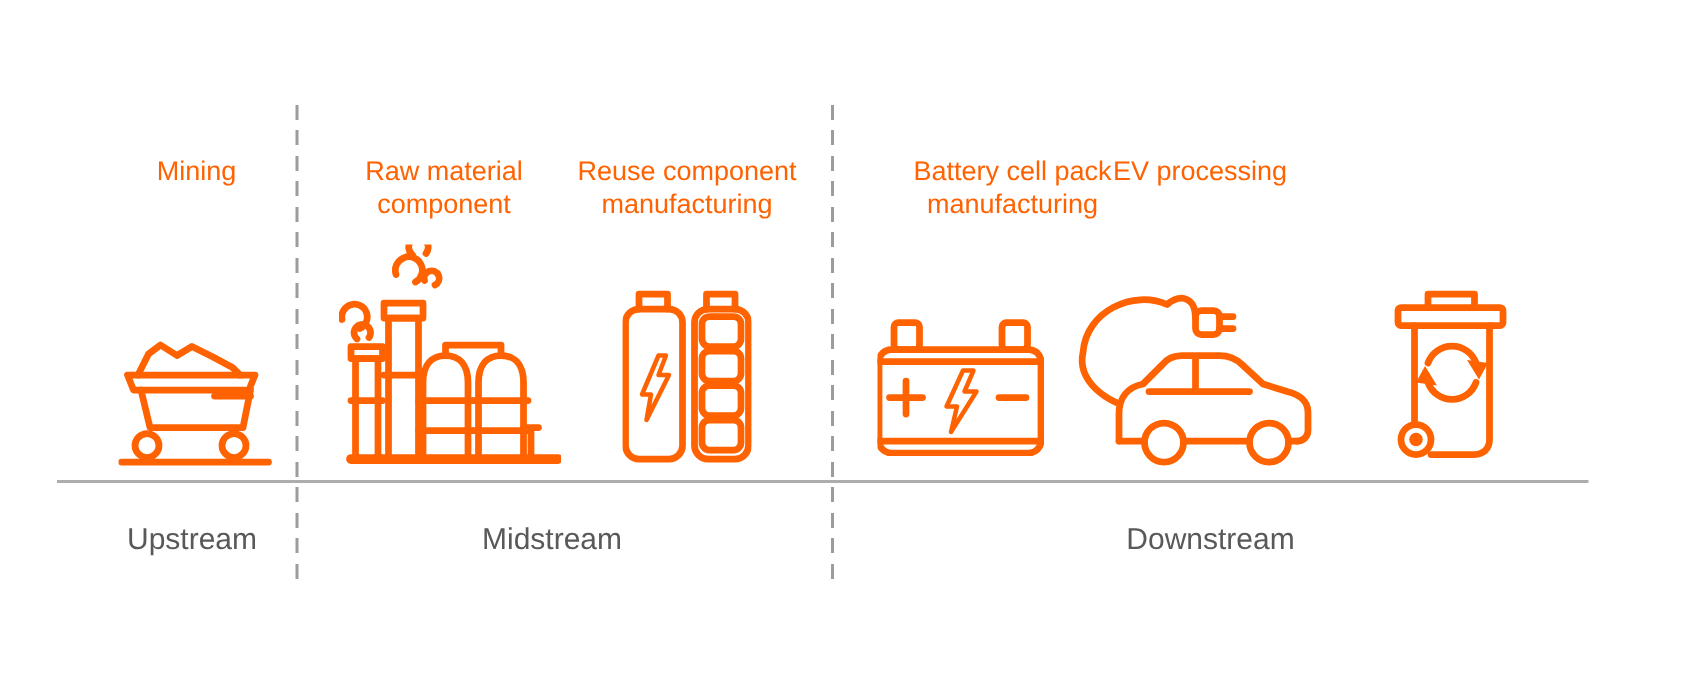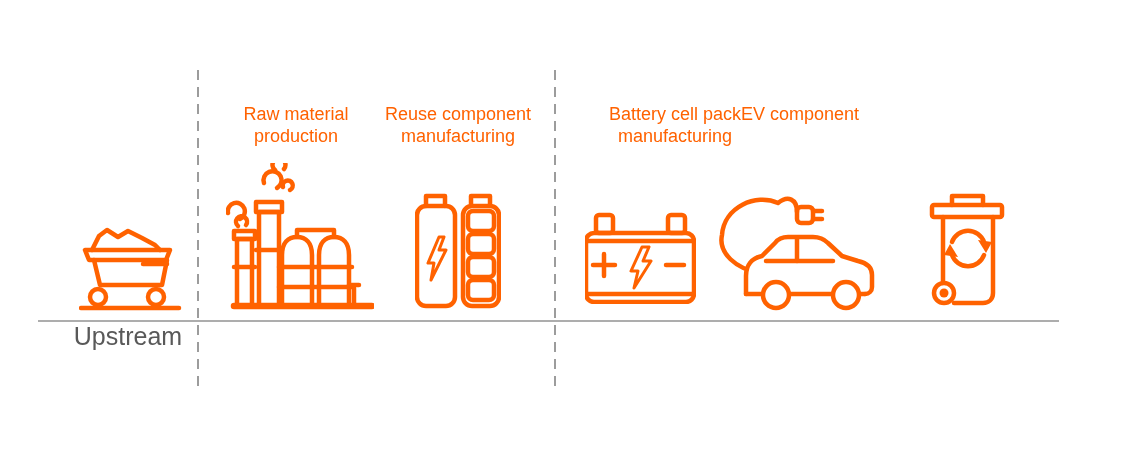--- a/index.html
+++ b/index.html
@@ -6,22 +6,22 @@
   .canvas{
     position:relative;width:1122px;height:449px;background:#fff;
     font-family:"Liberation Sans",sans-serif;overflow:hidden;
   }
   .stage-label{
     position:absolute;top:104px;transform:translateX(-50%);
     color:var(--accent,#FF6200);font-size:18px;line-height:21.5px;
     text-align:center;white-space:pre-line;width:220px;
   }
   .stream-label{
-    position:absolute;top:324px;transform:translateX(-50%);
-    color:var(--stream_text,#595959);font-size:25px;line-height:24px;white-space:nowrap;
+    position:absolute;top:348px;transform:translateX(-50%);
+    color:var(--stream_text,#595959);font-size:20px;line-height:24px;white-space:nowrap;
   }
   .divider{
     position:absolute;top:70px;width:2px;height:316px;
     background:repeating-linear-gradient(to bottom,var(--divider,#9C9C9C) 0 10px,transparent 10px 17px);
   }
   .baseline{
     position:absolute;left:38px;top:320px;width:1021px;height:2px;
     background:var(--baseline,#ADADAD);
   }
   .icon{position:absolute;}
@@ -30,27 +30,28 @@
   .icon .thin{stroke-width:3;}
   .icon .thick{stroke-width:6.5;}
   .icon .wfill{fill:#fff;}
   .icon .afill{fill:var(--accent,#FF6200);stroke:none;}
 </style>
 </head>
 <body>
 
 <div class="canvas">
 
+  <div class="stage-label" style="left:131px">Mining</div>
   <div class="stage-label" style="left:296px">Raw material
-production</div>
+component</div>
   <div class="stage-label" style="left:458px">Reuse component
 manufacturing</div>
   <div class="stage-label" style="left:675px">Battery cell pack
 manufacturing</div>
-  <div class="stage-label" style="left:800px">EV component</div>
+  <div class="stage-label" style="left:800px">EV processing</div>
 
   <div class="divider" style="left:197px"></div>
   <div class="divider" style="left:554px"></div>
 
   <div class="baseline"></div>
 
   <span class="icon" style="left:79px;top:226px">
     <svg width="104" height="86" viewBox="0 0 104 86">
       <path class="s" d="M13 24 L20 10 L28 4 L39 11 L49 5 L63 12 L76 19 L81 24"></path>
       <path class="s" d="M6 24 H91 L87 34 H10 Z"></path>
@@ -145,14 +146,16 @@
       <polygon class="afill" points="59,62 51,49 65,51"></polygon>
       <path class="s" d="M57 64 A17 17 0 0 1 25 64"></path>
       <polygon class="afill" points="23,53 31,66 17,64"></polygon>
 
       <circle class="s" cx="17" cy="102" r="10"></circle>
       <circle class="afill" cx="17" cy="102" r="4.5"></circle>
     </svg>
   </span>
 
   <div class="stream-label" style="left:128px">Upstream</div>
+  <div class="stream-label" style="left:368px">Midstream</div>
+  <div class="stream-label" style="left:807px">Downstream</div>
 
 </div>
 
 </body></html>

